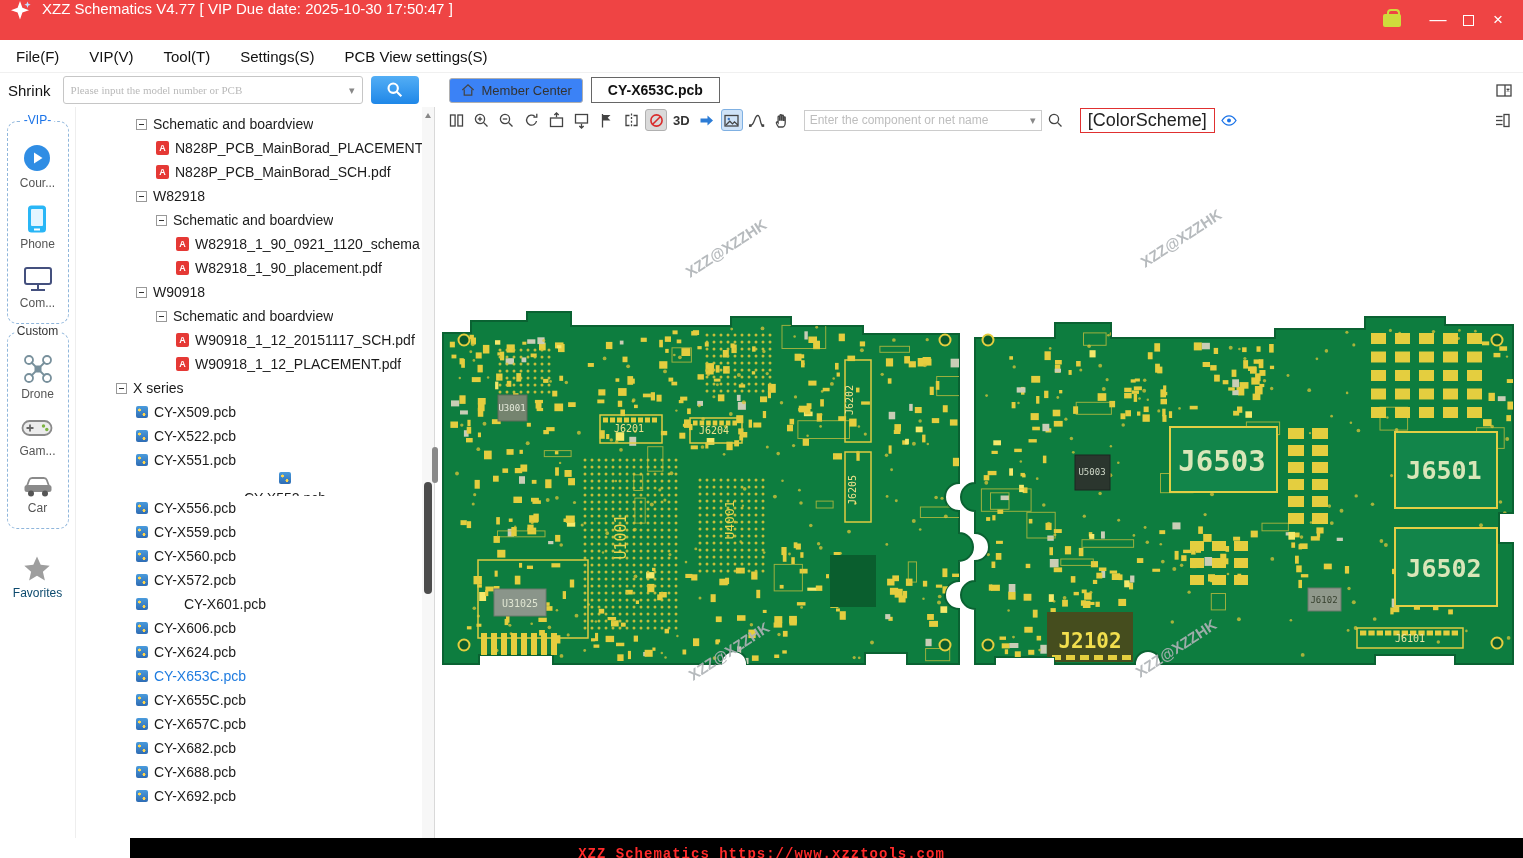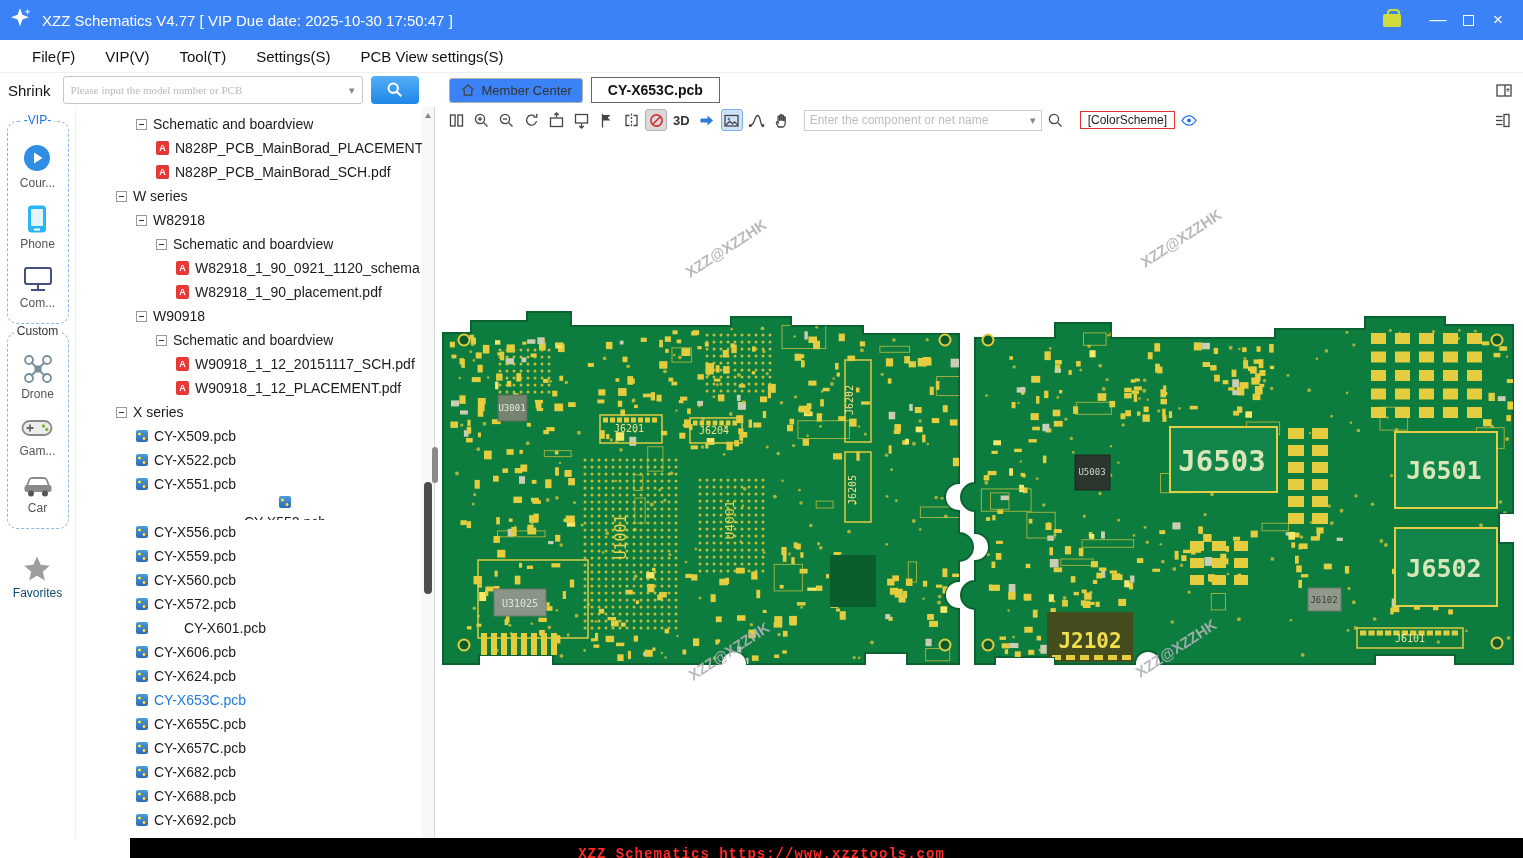--- a/index.html
+++ b/index.html
@@ -1,26 +1,26 @@
 <!DOCTYPE html>
 <html><head>
 <meta charset="utf-8">
 <style>
 *{box-sizing:border-box;margin:0;padding:0}
 html,body{width:1523px;height:858px}
 body{font-family:"Liberation Sans","DejaVu Sans",sans-serif;overflow:hidden;background:#fff}
 .app{width:1523px;height:858px;display:flex;flex-direction:column}
-.titlebar{height:40px;flex:0 0 40px;background:#3b82f6;display:flex;align-items:center;padding:0 10px;color:#fff}
+.titlebar{height:40px;flex:0 0 40px;background:#ef4444;display:flex;padding:0 10px;color:#fff}
 .titlebar .title{font-size:15px;margin-left:10px}
 .title-actions{margin-left:auto;display:flex;align-items:center}
 .wbtn{width:30px;height:28px;display:flex;align-items:center;justify-content:center;font-size:17px;color:#fff}
 .maxbox{width:11px;height:11px;border:1.5px solid #fff;display:inline-block}
 .licbadge{width:18px;height:13px;background:#cfdc3c;border-radius:2px;position:relative;margin-right:22px}
 .licbadge::before{content:"";position:absolute;left:4px;top:-5px;width:9px;height:6px;border:2px solid #cfdc3c;border-bottom:none;border-radius:4px 4px 0 0}
-.menubar{height:33px;flex:0 0 33px;background:#fff;display:flex;align-items:center;padding-left:32px;gap:30px;border-bottom:1px solid #f0f0f0}
+.menubar{height:33px;flex:0 0 33px;background:#fff;display:flex;align-items:center;padding-left:16px;gap:30px;border-bottom:1px solid #f0f0f0}
 .menu-item{font-size:15px;color:#111;cursor:default}
 .topbar{height:34px;flex:0 0 34px;display:flex;align-items:center;padding:0 6px;gap:8px;background:#fff}
 .shrink{font-size:15px;color:#111;margin:0 4px 0 2px;background:none;border:none}
 .model-search{width:300px;height:28px;border:1px solid #c6c6c6;border-radius:3px;display:flex;align-items:center;padding:0 7px;background:#fff}
 .model-search input{flex:1;border:none;outline:none;font-size:11px;color:#333;min-width:0;font-family:Liberation Serif, serif}
 .model-search input::placeholder{color:#b9b9b9}
 .chev{color:#888;font-size:11px;margin-left:4px}
 .search-btn{width:48px;height:28px;border:none;border-radius:4px;background:linear-gradient(#53aef5,#1f87e8);display:flex;align-items:center;justify-content:center}
 .member{height:25px;border:1px solid #b0b0b0;border-radius:3px;background:#3b82f6;display:flex;align-items:center;gap:6px;padding:0 10px;font-size:13px;color:#333;margin-left:22px}
 .tab{height:26px;border:1px solid #666;background:#fff;display:flex;align-items:center;padding:0 16px;font-size:14px;font-weight:bold;color:#111}
@@ -49,21 +49,21 @@
 .tree-scroll .thumb{position:absolute;top:375px;left:2px;width:8px;height:112px;background:#4c4c4c;border-radius:4px}
 .canvas-wrap{flex:1;display:flex;flex-direction:column;min-width:0;position:relative}
 .viewer-toolbar{height:26px;flex:0 0 26px;display:flex;align-items:center;gap:3px;padding:0 10px;background:#fff}
 .vt-btn{width:22px;height:22px;display:flex;align-items:center;justify-content:center;border-radius:3px;flex:0 0 auto}
 .vt-btn.pressed{background:#dadada;border:1px solid #b0b0b0}
 .vt-btn.active{background:#cfe3f8;border:1px solid #7fb0e2}
 .vt-3d{font-size:13px;font-weight:bold;color:#333;padding:0 3px}
 .comp-search{width:238px;height:21px;border:1px solid #ccc;display:flex;align-items:center;padding:0 5px;margin-left:8px;flex:0 0 auto}
 .comp-search input{flex:1;border:none;outline:none;font-size:12px;min-width:0;font-family:inherit}
 .comp-search input::placeholder{color:#bdbdbd}
-.colorscheme{border:1px solid #e03030;padding:1px 7px;font-size:12px;color:#222;margin-left:10px;white-space:nowrap}
+.colorscheme{border:1px solid #e03030;padding:1px 7px;font-size:18px;color:#222;margin-left:10px;white-space:nowrap}
 .vt-right{margin-left:auto}
 .canvas{flex:1;position:relative;background:#fff;min-height:0}
 .canvas svg{position:absolute;inset:0;width:100%;height:100%}
 .collapse-handle{position:absolute;left:-3px;top:340px;width:6px;height:36px;background:#8a8a8a;border-radius:3px;z-index:4}
 .statusbar{height:20px;flex:0 0 20px;background:#000;position:relative}
 .statusbar::before{content:"";position:absolute;left:0;top:0;width:130px;height:20px;background:#fff}
 .status-text{position:absolute;left:0;right:0;top:0;height:31px;display:flex;align-items:center;justify-content:center;color:#ff2a2a;font-family:"Liberation Mono","DejaVu Sans Mono",monospace;font-size:14px;font-weight:bold;letter-spacing:1px}
 .ticon{stroke:#444;fill:none;stroke-width:1.3}
 </style>
 </head>
@@ -208,24 +208,20 @@
             <span class="minus-box"></span>
             <span class="tree-label">Schematic and boardview</span>
           </div>
           <div class="tree-row" style="padding-left: 80px;">
             <span class="pdf-ic"></span>
             <span class="tree-label">N828P_PCB_MainBorad_PLACEMENT</span>
           </div>
           <div class="tree-row" style="padding-left: 80px;">
             <span class="pdf-ic"></span>
             <span class="tree-label">N828P_PCB_MainBorad_SCH.pdf</span>
-          </div>
-          <div class="tree-row" style="padding-left: 40px;">
-            <span class="minus-box"></span>
-            <span class="tree-label">W series</span>
           </div>
           <div class="tree-row" style="padding-left: 60px;">
             <span class="minus-box"></span>
             <span class="tree-label">W82918</span>
           </div>
           <div class="tree-row" style="padding-left: 80px;">
             <span class="minus-box"></span>
             <span class="tree-label">Schematic and boardview</span>
           </div>
           <div class="tree-row" style="padding-left: 100px;">

